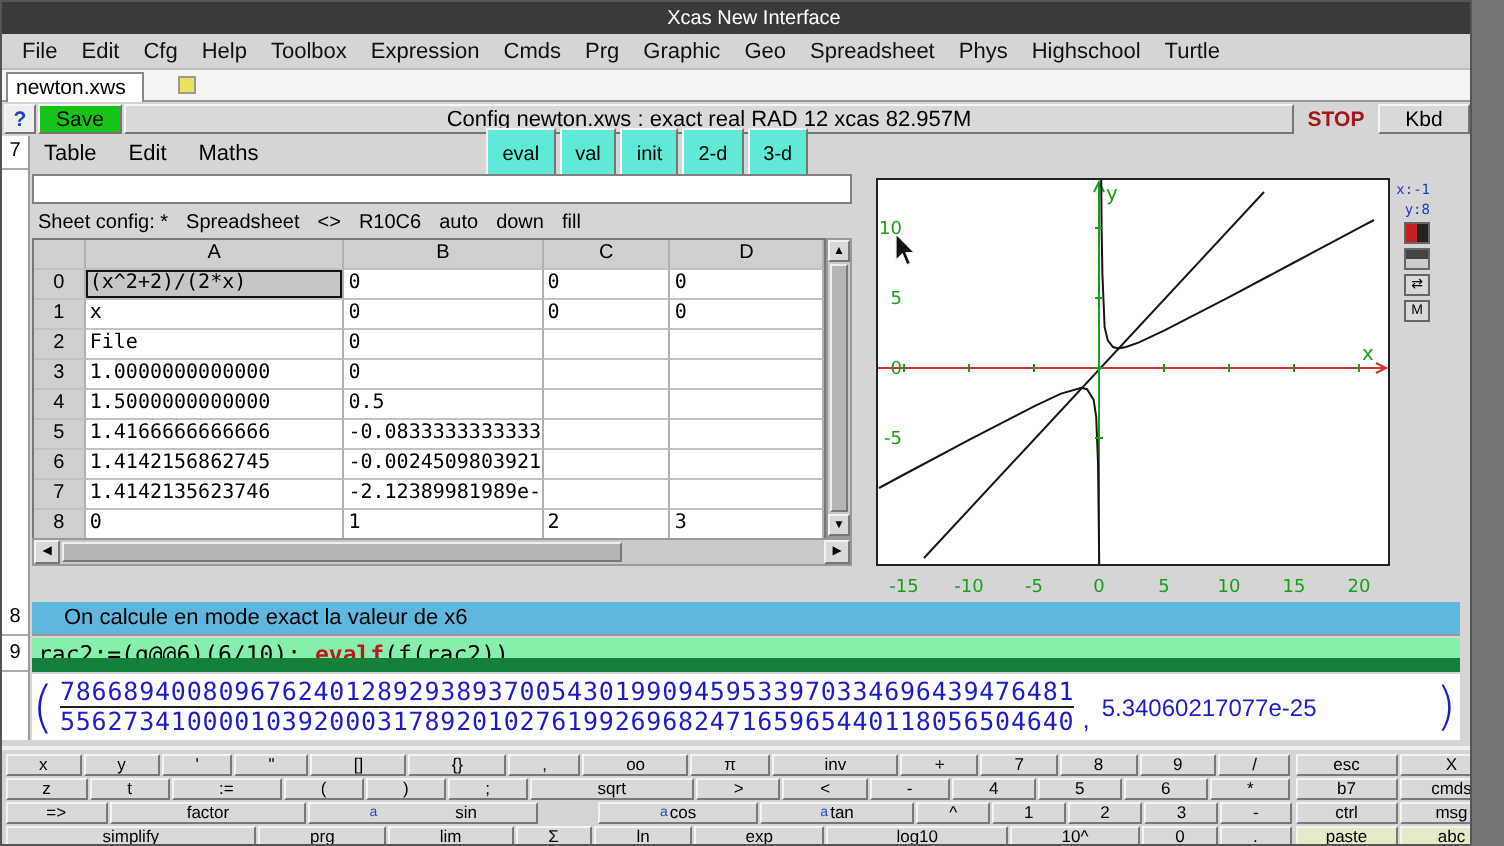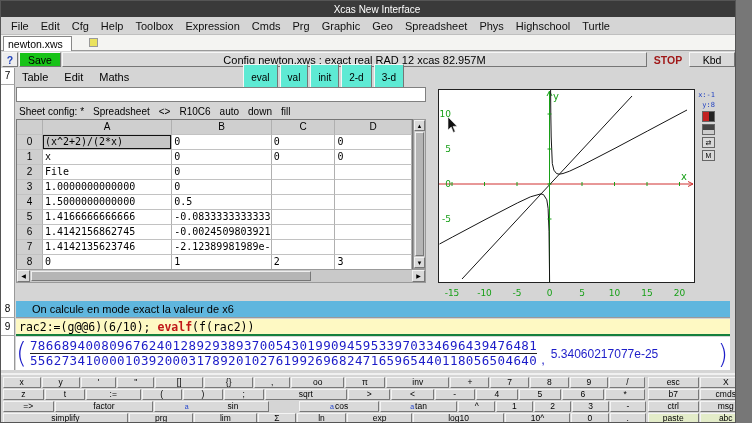--- a/index.html
+++ b/index.html
@@ -79,22 +79,22 @@
   .cursor{fill:#101010;stroke:#f2f2f2;stroke-width:0.6}
 
   #graph-panel{position:absolute;left:698px;top:23px;width:16px;display:flex;flex-direction:column;gap:2px;align-items:flex-end}
   .coord{font:7px "DejaVu Sans Mono",monospace;color:#2040c0;white-space:nowrap}
   .gicon{width:13px;height:11px;border:1px solid #666;font-size:7px;text-align:center;line-height:10px;background:#d9d9d9}
   .gi1{background:linear-gradient(90deg,#c22222 50%,#222 50%)}
   .gi2{background:linear-gradient(180deg,#444 50%,#ccc 50%)}
 
   #line8{position:absolute;left:15px;top:233px;width:714px;height:17px;background:#5fb6de;font-size:11px;
     line-height:16px;padding-left:16px;border-bottom:1px solid #999;overflow:hidden}
-  #line9{position:absolute;left:15px;top:251px;width:714px;height:17px;background:#fef9c3;
-    font:11.5px "DejaVu Sans Mono",monospace;line-height:16px;padding-left:3px;border-bottom:2px solid #15803d;overflow:hidden}
+  #line9{position:absolute;left:15px;top:251px;width:714px;height:17px;background:#86efac;
+    font:11.5px "DejaVu Sans Mono",monospace;line-height:16px;padding-left:3px;border-bottom:7px solid #15803d;overflow:hidden}
   .kw{color:#c01818;font-weight:bold}
 
   #result{position:absolute;left:15px;top:269px;width:714px;height:33px;background:#fff;display:flex;
     align-items:center;color:#1c1cc8;overflow:hidden}
   .bigp{font-family:"DejaVu Sans",sans-serif;font-size:28px;font-weight:300;line-height:28px}
   .frac{display:inline-flex;flex-direction:column;margin-left:3px}
   .frow{font:12.5px "DejaVu Sans Mono",monospace;letter-spacing:0.4px;line-height:14px;white-space:nowrap}
   .num{border-bottom:1px solid #222}
   .comma{font-size:13px;margin:0 4px;align-self:flex-end;padding-bottom:3px}
   .fval{font-size:12px;margin-left:2px;white-space:nowrap}

